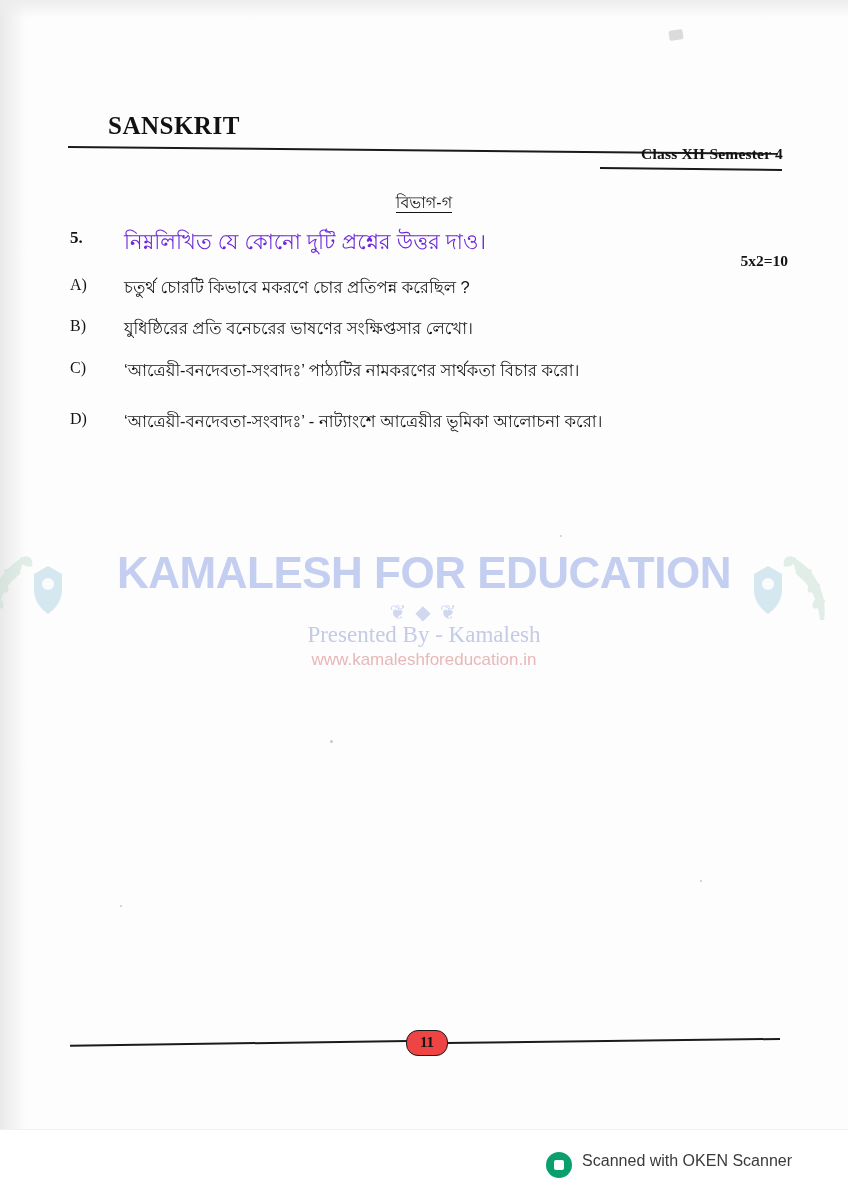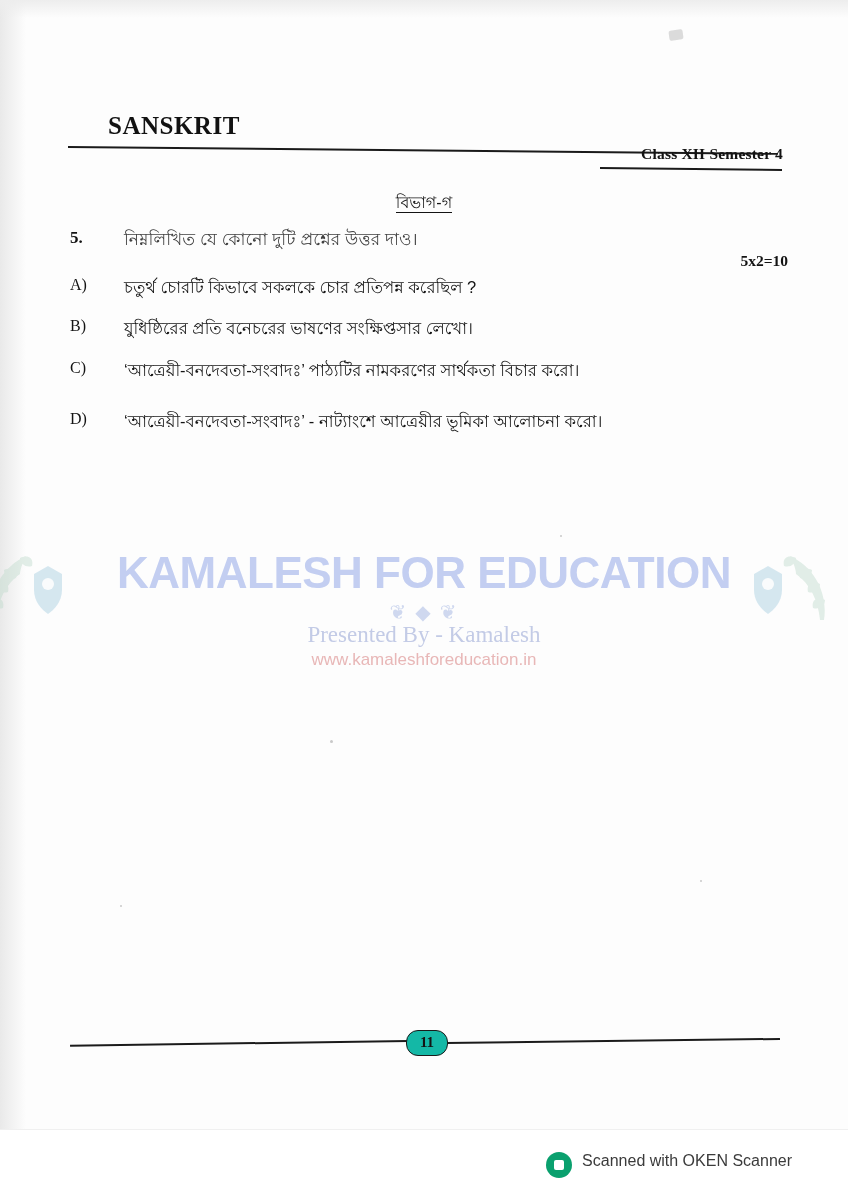--- a/index.html
+++ b/index.html
@@ -119,22 +119,22 @@
     left: 70px;
     top: 228px;
     font-size: 17px;
     font-weight: bold;
     color: #131313;
   }
   .q-stem {
     position: absolute;
     left: 124px;
     top: 226px;
-    font-size: 17px;
-    color: #404040;
+    font-size: 21px;
+    color: #6d28d9;
     font-family: "Liberation Sans", sans-serif;
     letter-spacing: .1px;
   }
   .marks {
     position: absolute;
     right: 60px;
     top: 252px;
     font-size: 15.5px;
     font-weight: bold;
     color: #131313;
@@ -246,21 +246,21 @@
     top: 1030px;
     width: 40px;
     height: 24px;
     border: 1.6px solid #1b1b1b;
     border-radius: 12px;
     text-align: center;
     line-height: 23px;
     font-size: 15px;
     font-weight: bold;
     color: #141414;
-    background: #14b8a6;
+    background: #ef4444;
   }
 
   
   .scanner-bar {
     position: absolute;
     left: 0; right: 0;
     bottom: 0;
     height: 70px;
     background: #ffffff;
     border-top: 1px solid #f0f0f0;
@@ -317,21 +317,21 @@
   <div class="section-heading">
     <span>বিভাগ-গ</span>
   </div>
 
   <div class="q-number">5.</div>
   <div class="q-stem">নিম্নলিখিত যে কোনো দুটি প্রশ্নের উত্তর দাও।</div>
   <div class="marks">5x2=10</div>
 
   <div class="opt opt-a">
     <span class="lbl">A)</span>
-    <span class="txt">চতুর্থ চোরটি কিভাবে সকলকে চোর প্রতিপন্ন করেছিল ?</span>
+    <span class="txt">চতুর্থ চোরটি কিভাবে মকরণে চোর প্রতিপন্ন করেছিল ?</span>
   </div>
   <div class="opt opt-b">
     <span class="lbl">B)</span>
     <span class="txt">যুধিষ্ঠিরের প্রতি বনেচরের ভাষণের সংক্ষিপ্তসার লেখো।</span>
   </div>
   <div class="opt opt-c">
     <span class="lbl">C)</span>
     <span class="txt">‘আত্রেয়ী-বনদেবতা-সংবাদঃ’ পাঠ্যটির নামকরণের সার্থকতা বিচার করো।</span>
   </div>
   <div class="opt opt-d">

